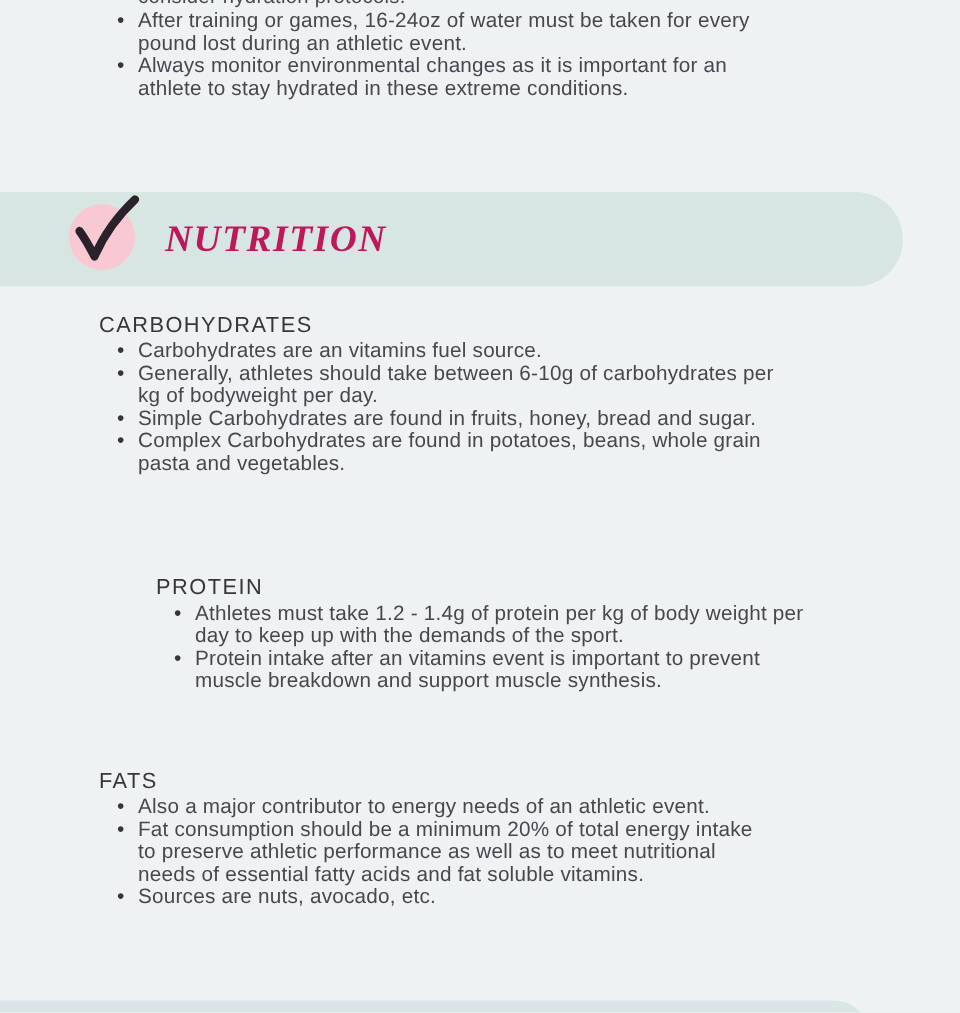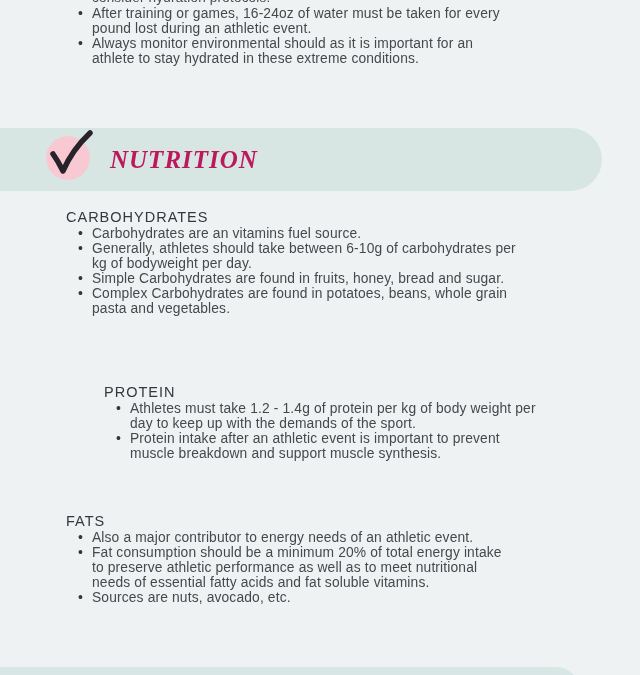--- a/index.html
+++ b/index.html
@@ -104,21 +104,21 @@
 </head>
 <body>
 
 <div class="page">
 
   <div class="partial-line">consider hydration protocols.</div>
 
   <ul class="bullet-list" id="top-bullets">
     <li>After training or games, 16-24oz of water must be taken for every
 pound lost during an athletic event.</li>
-    <li>Always monitor environmental should as it is important for an
+    <li>Always monitor environmental changes as it is important for an
 athlete to stay hydrated in these extreme conditions.</li>
   </ul>
 
   <div class="banner">
     <svg class="check-badge" viewBox="0 0 52 62" xmlns="http://www.w3.org/2000/svg" aria-hidden="true">
       <circle cx="24" cy="34" r="22" fill="#f8c9d3"></circle>
       <path d="M9 30 Q14 37 19 47 Q28 26 46 9" fill="none" stroke="#29222b" stroke-width="5.5" stroke-linecap="round" stroke-linejoin="round"></path>
     </svg>
     <h1 class="banner-title">NUTRITION</h1>
   </div>
@@ -133,21 +133,21 @@
       <li>Complex Carbohydrates are found in potatoes, beans, whole grain
 pasta and vegetables.</li>
     </ul>
   </div>
 
   <div class="section" id="section-protein">
     <h2 class="section-heading">PROTEIN</h2>
     <ul class="bullet-list">
       <li>Athletes must take 1.2 - 1.4g of protein per kg of body weight per
 day to keep up with the demands of the sport.</li>
-      <li>Protein intake after an athletic event is important to prevent
+      <li>Protein intake after an vitamins event is important to prevent
 muscle breakdown and support muscle synthesis.</li>
     </ul>
   </div>
 
   <div class="section" id="section-fats">
     <h2 class="section-heading">FATS</h2>
     <ul class="bullet-list">
       <li>Also a major contributor to energy needs of an athletic event.</li>
       <li>Fat consumption should be a minimum 20% of total energy intake
 to preserve athletic performance as well as to meet nutritional

